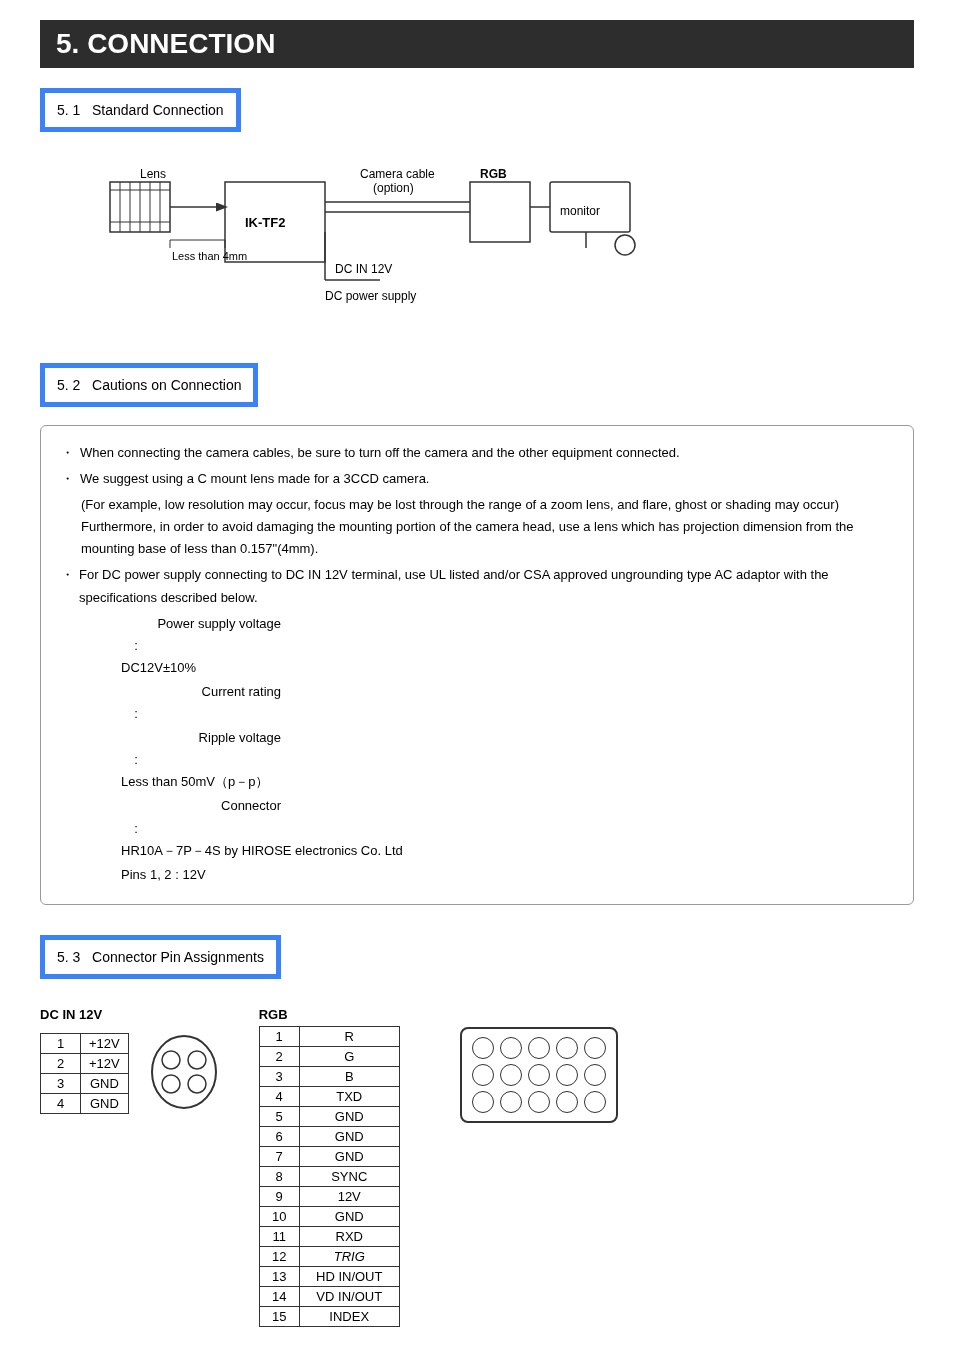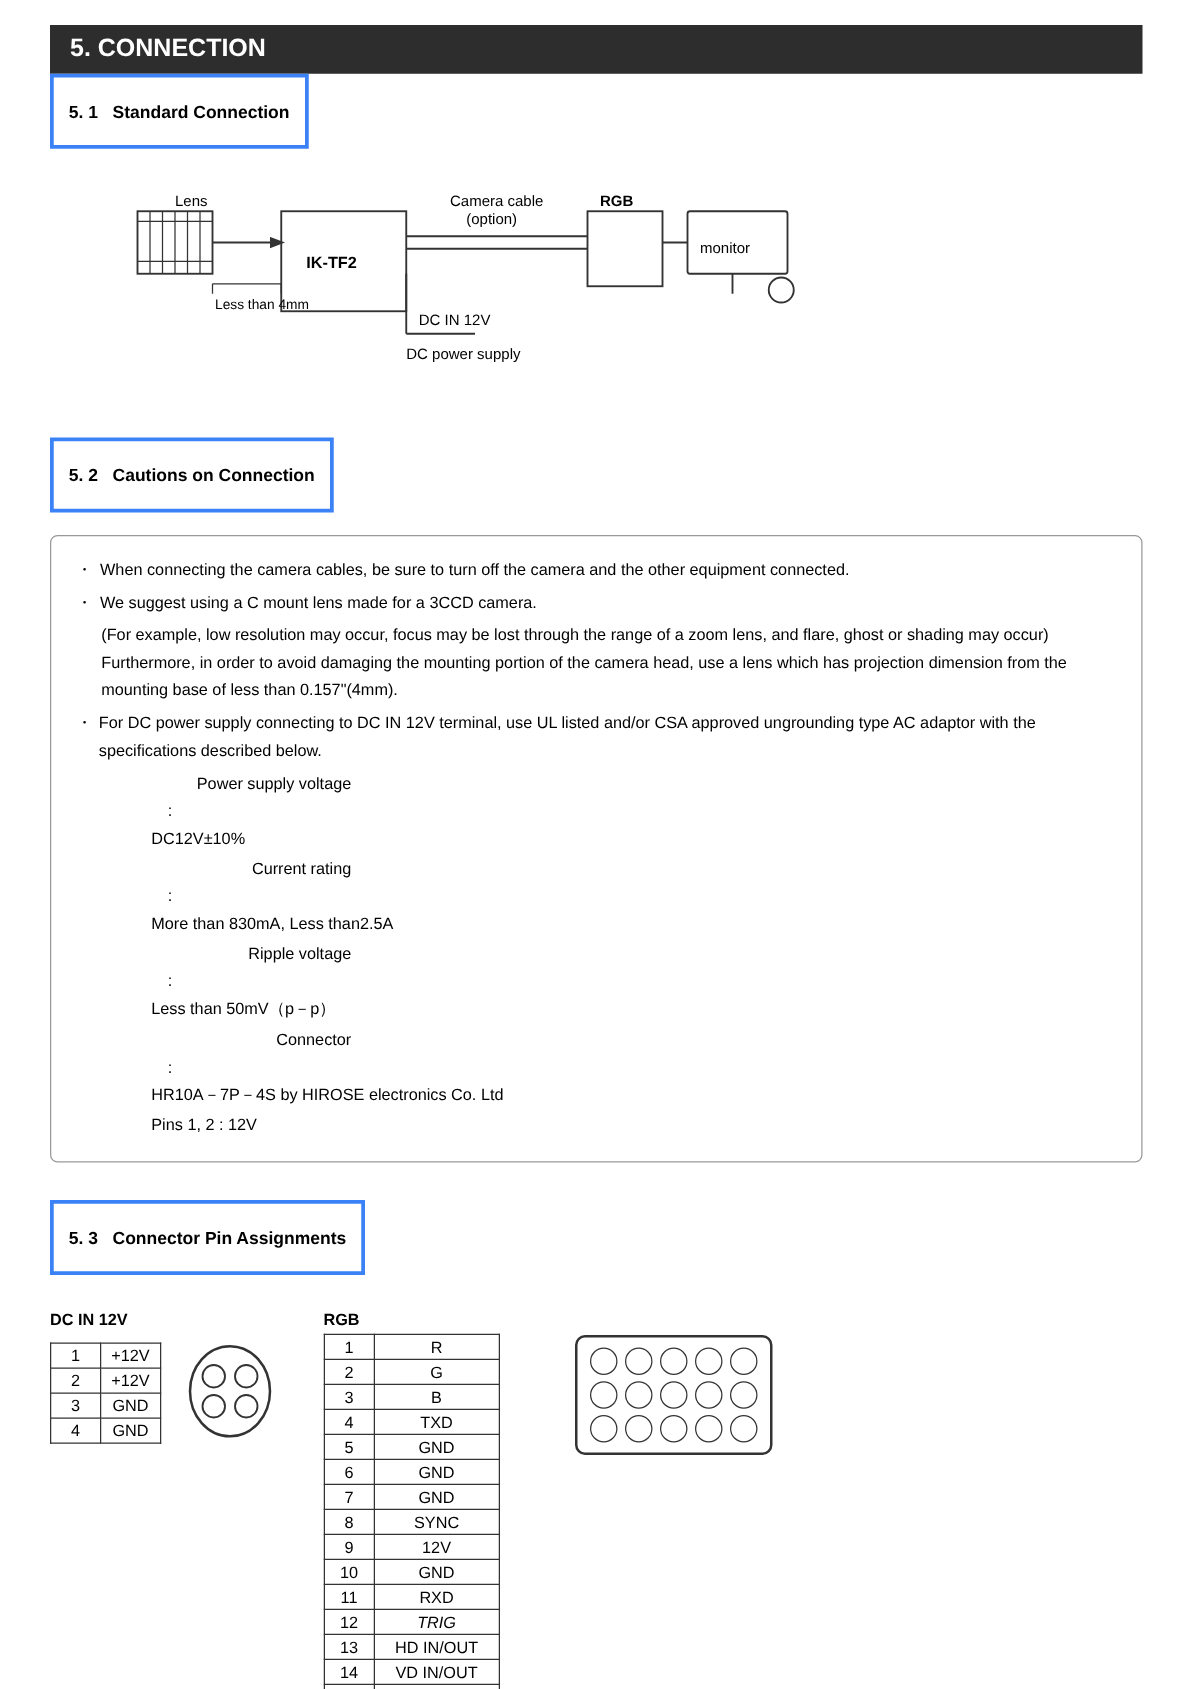--- a/index.html
+++ b/index.html
@@ -10,33 +10,34 @@
       color: #000;
       width: 954px;
       min-height: 1351px;
       padding: 20px 40px;
     }
 
     
     .section-header {
       background: #2d2d2d;
       color: #fff;
-      font-size: 20px;
+      font-size: 28px;
       font-weight: bold;
       padding: 8px 16px;
+      margin-bottom: 20px;
     }
 
     
     .subsection-box {
-      border: 3px solid #3b82f6;
+      border: 5px solid #3b82f6;
       display: inline-block;
-      padding: 19px 12px;
+      padding: 9px 12px;
       margin-bottom: 18px;
       font-size: 14px;
-      font-weight: bold;
+      font-weight: normal;
     }
 
     
     .diagram-area {
       margin: 10px 0 30px 40px;
     }
 
     
     .cautions-box {
       border: 1px solid #999;
@@ -259,21 +260,20 @@
 
   <div class="spec-table">
     <div class="spec-row">
       <span class="spec-label">Power supply voltage</span>
       <span class="spec-colon">:</span>
       <span class="spec-value">DC12V±10%</span>
     </div>
     <div class="spec-row">
       <span class="spec-label">Current rating</span>
       <span class="spec-colon">:</span>
-      <span class="spec-value">More than 830mA, Less than2.5A</span>
     </div>
     <div class="spec-row">
       <span class="spec-label">Ripple voltage</span>
       <span class="spec-colon">:</span>
       <span class="spec-value">Less than 50mV（p－p）</span>
     </div>
     <div class="spec-row">
       <span class="spec-label">Connector</span>
       <span class="spec-colon">:</span>
       <span class="spec-value">HR10A－7P－4S by HIROSE electronics Co. Ltd</span>

